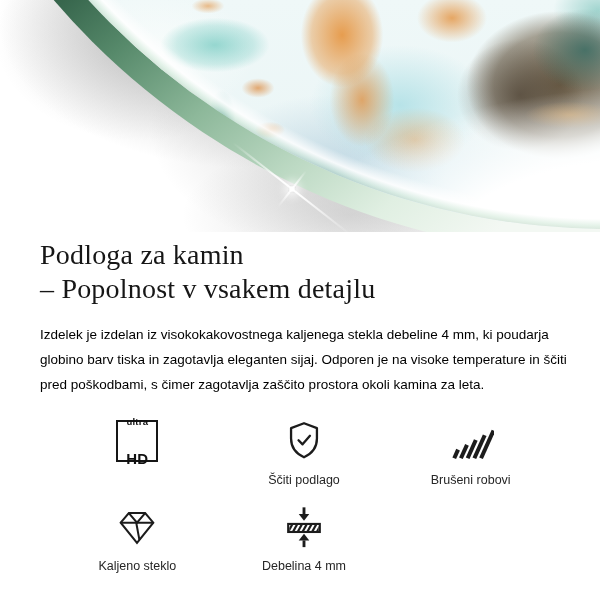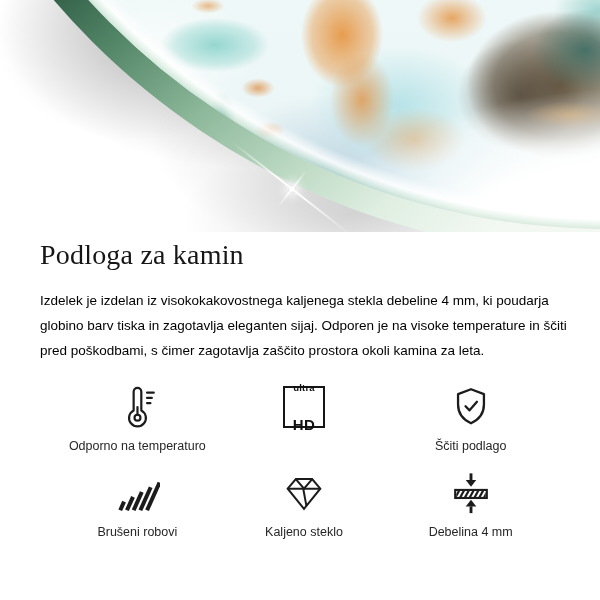--- a/index.html
+++ b/index.html
@@ -85,37 +85,26 @@
     <div class="hero-rim"></div>
     <div class="hero-art"></div>
     <div class="sparkle">
       <div class="ray1"></div>
         <div class="ray2"></div>
         <div class="dot"></div>
     </div>
   </div>
 
   <div class="content">
-    <h1><span>Podloga za kamin</span><br></h1>
+    <h1><span>Podloga za kamin</span><br><span>– Popolnost v vsakem detajlu</span></h1>
 
     <p class="desc">Izdelek je izdelan iz visokokakovostnega kaljenega stekla debeline 4 mm, ki poudarja globino barv tiska in zagotavlja eleganten sijaj. Odporen je na visoke temperature in ščiti pred poškodbami, s čimer zagotavlja zaščito prostora okoli kamina za leta.</p>
 
     <div class="features">
 
-      <div class="feature">
-        <div class="f-icon">
-          <svg width="46" height="46" viewBox="0 0 48 48" fill="none" stroke="currentColor" stroke-width="2.3" stroke-linecap="round" stroke-linejoin="round">
-            <path d="M20.5 8 a4 4 0 0 1 8 0 v19.6 a8.8 8.8 0 1 1 -8 0 Z"></path>
-            <circle cx="24.5" cy="35.2" r="3.1"></circle>
-            <path d="M24.5 24 v8"></path>
-            <path d="M34.5 9 h7 M34.5 14.5 h5 M34.5 20 h3.5"></path>
-          </svg>
-        </div>
-        <div class="f-label">Odporno na temperaturo</div>
-      </div>
 
       <div class="feature">
         <div class="f-icon">
           <div class="uhd-box">
             <span class="uhd-top">ultra</span>
             <span class="uhd-bottom">HD</span>
           </div>
         </div>
       </div>
 

